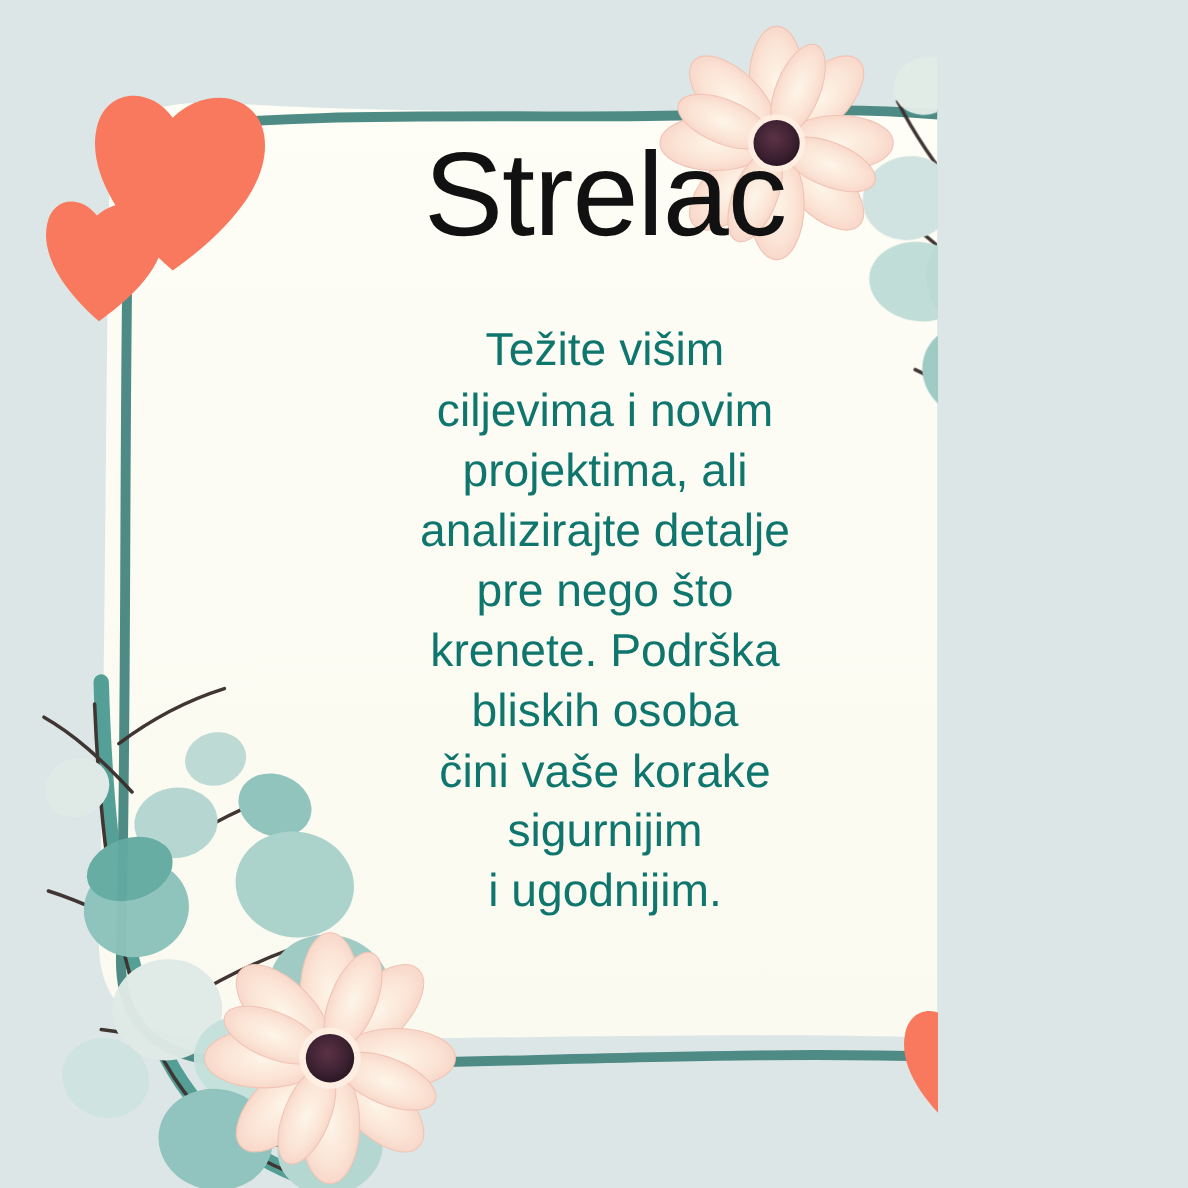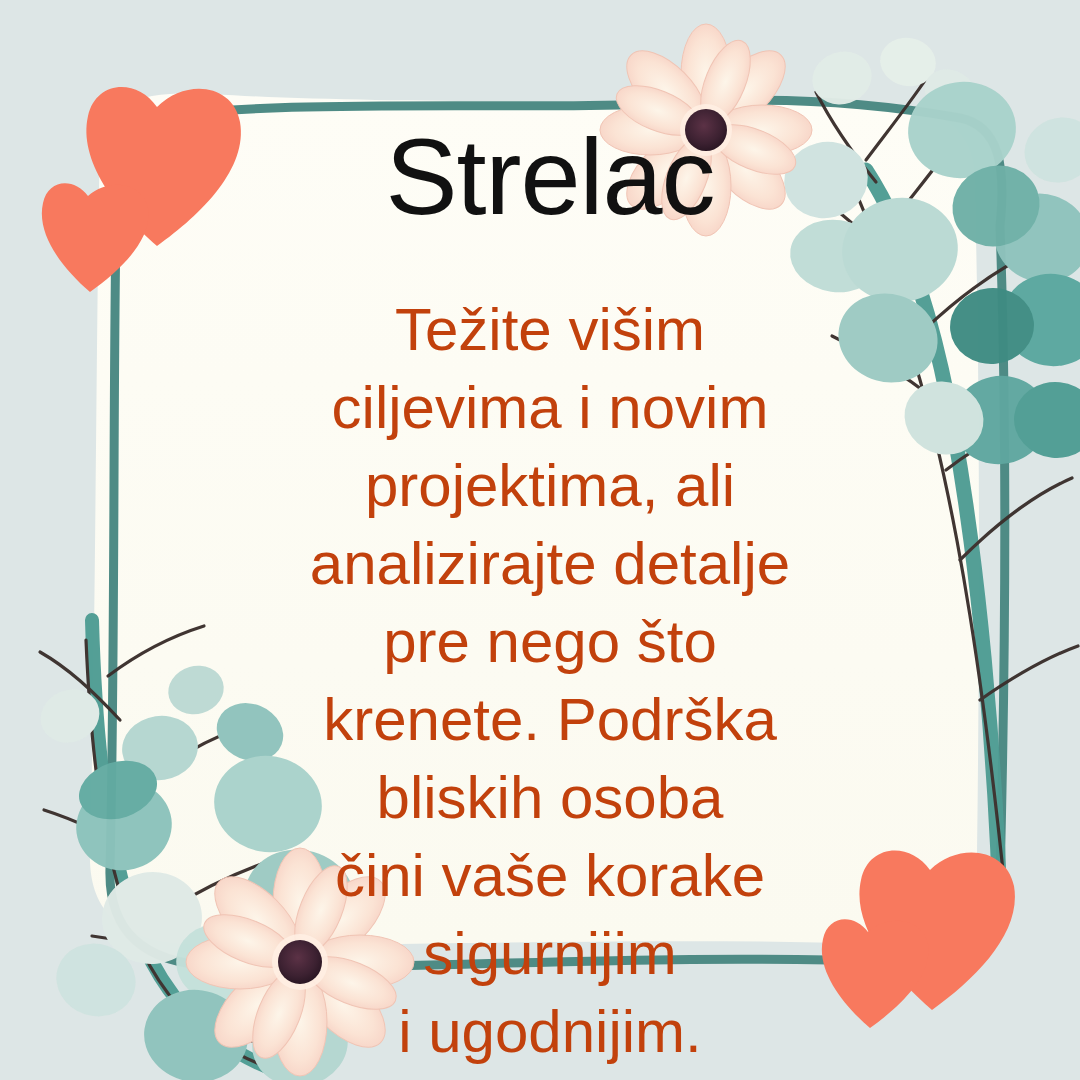--- a/index.html
+++ b/index.html
@@ -2,21 +2,21 @@
 <html><head>
 <meta charset="utf-8">
 <style>
   html,body{margin:0;padding:0;}
   body{
     width:1080px;height:1080px;overflow:hidden;
     font-family:"Liberation Sans","DejaVu Sans",sans-serif;
     background:#dde6e6;
   }
   #card{
-    position:relative;width:1080px;height:1080px;
+    position:relative;width:852px;height:1080px;
     background:#dde6e6;overflow:hidden;
   }
   .layer{position:absolute;left:0;top:0;width:1080px;height:1080px;}
   .layer svg{display:block;width:1080px;height:1080px;}
 
   
   #text-area{
     position:absolute;
     left:300px;top:120px;width:500px;
     text-align:center;
@@ -25,24 +25,24 @@
   #title{
     font-size:108px;
     line-height:1.05;
     font-weight:400;
     color:#111111;
     letter-spacing:-1px;
     margin:0 0 58px 0;
     white-space:nowrap;
   }
   #body-text{
-    font-size:60px;
+    font-size:42px;
     line-height:1.30;
     font-weight:400;
-    color:#c2410c;
+    color:#0f766e;
     margin:0;
     white-space:pre-line;
   }
 </style>
 </head>
 <body>
 
 <div id="card">
 
   <div class="layer">

